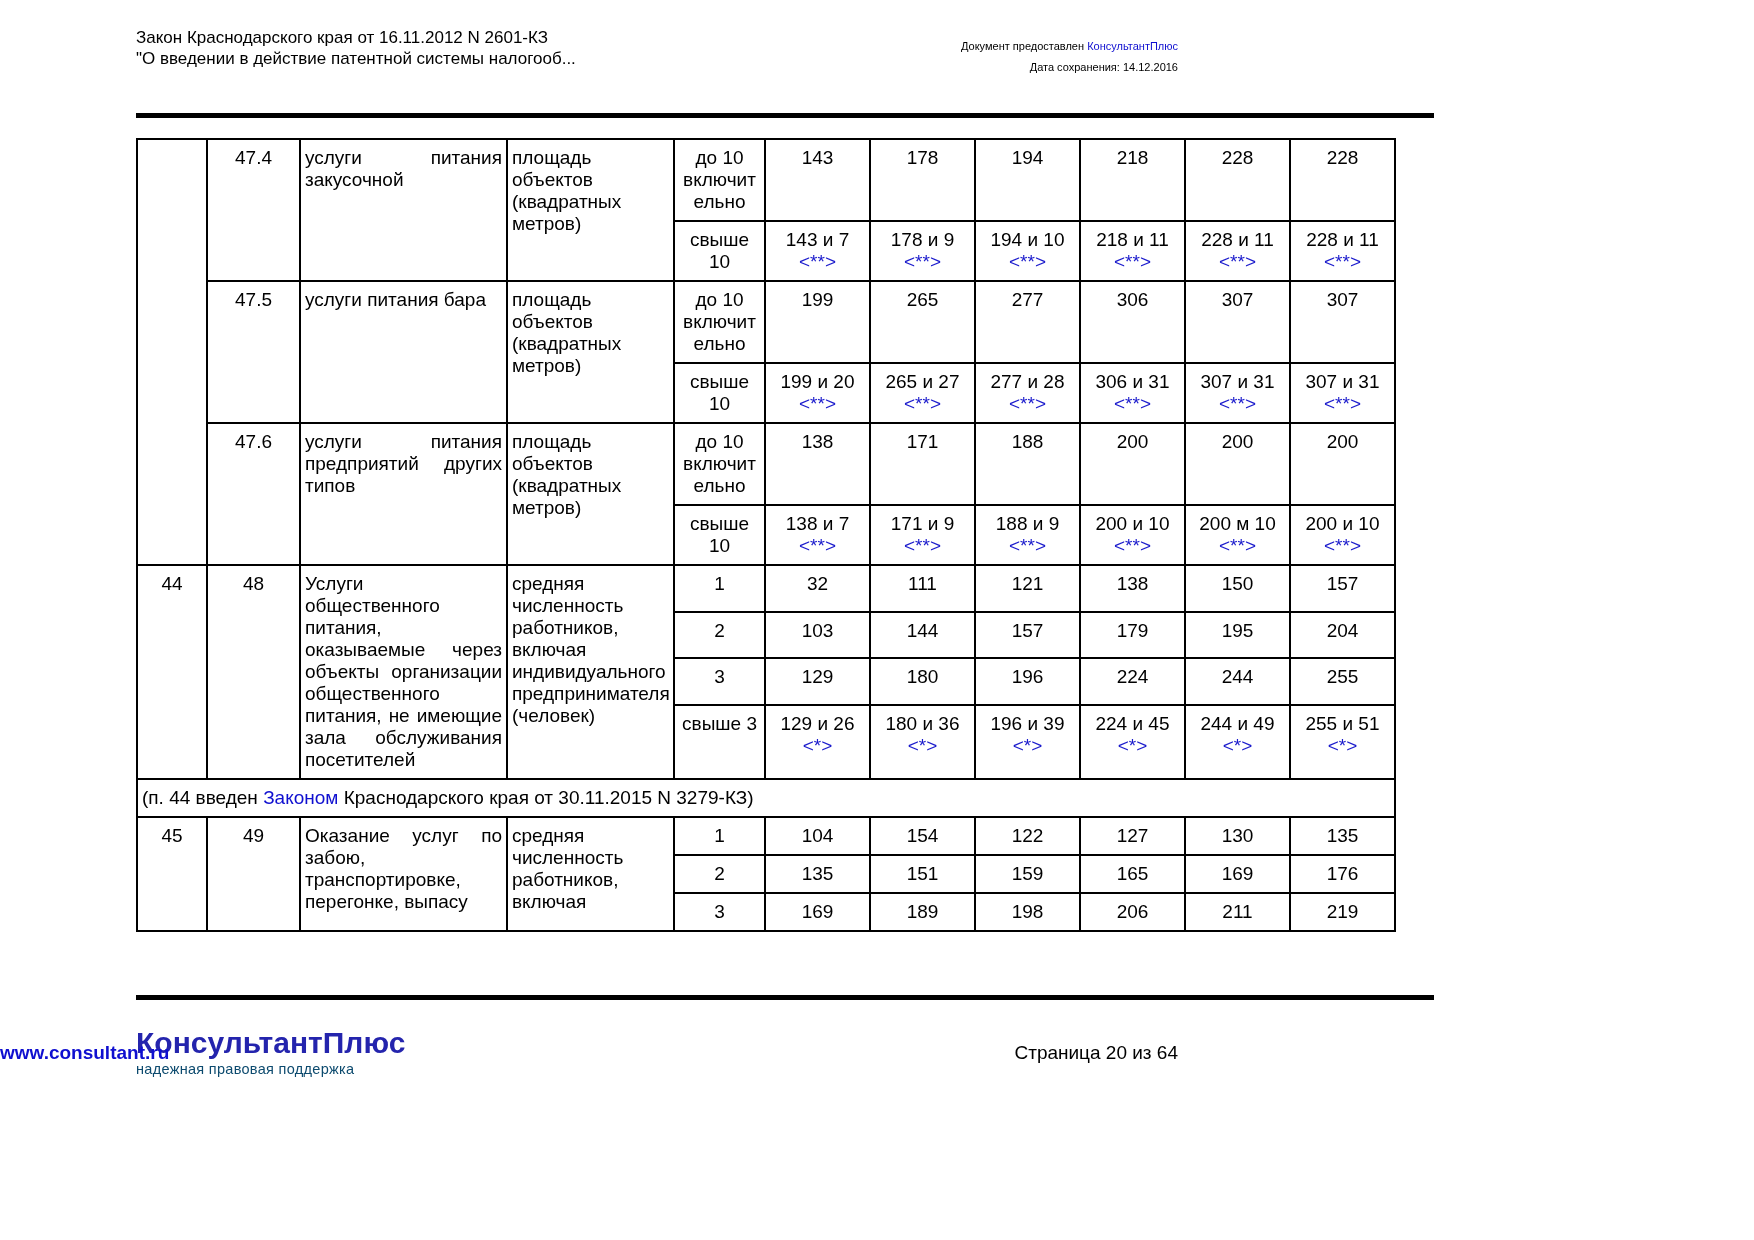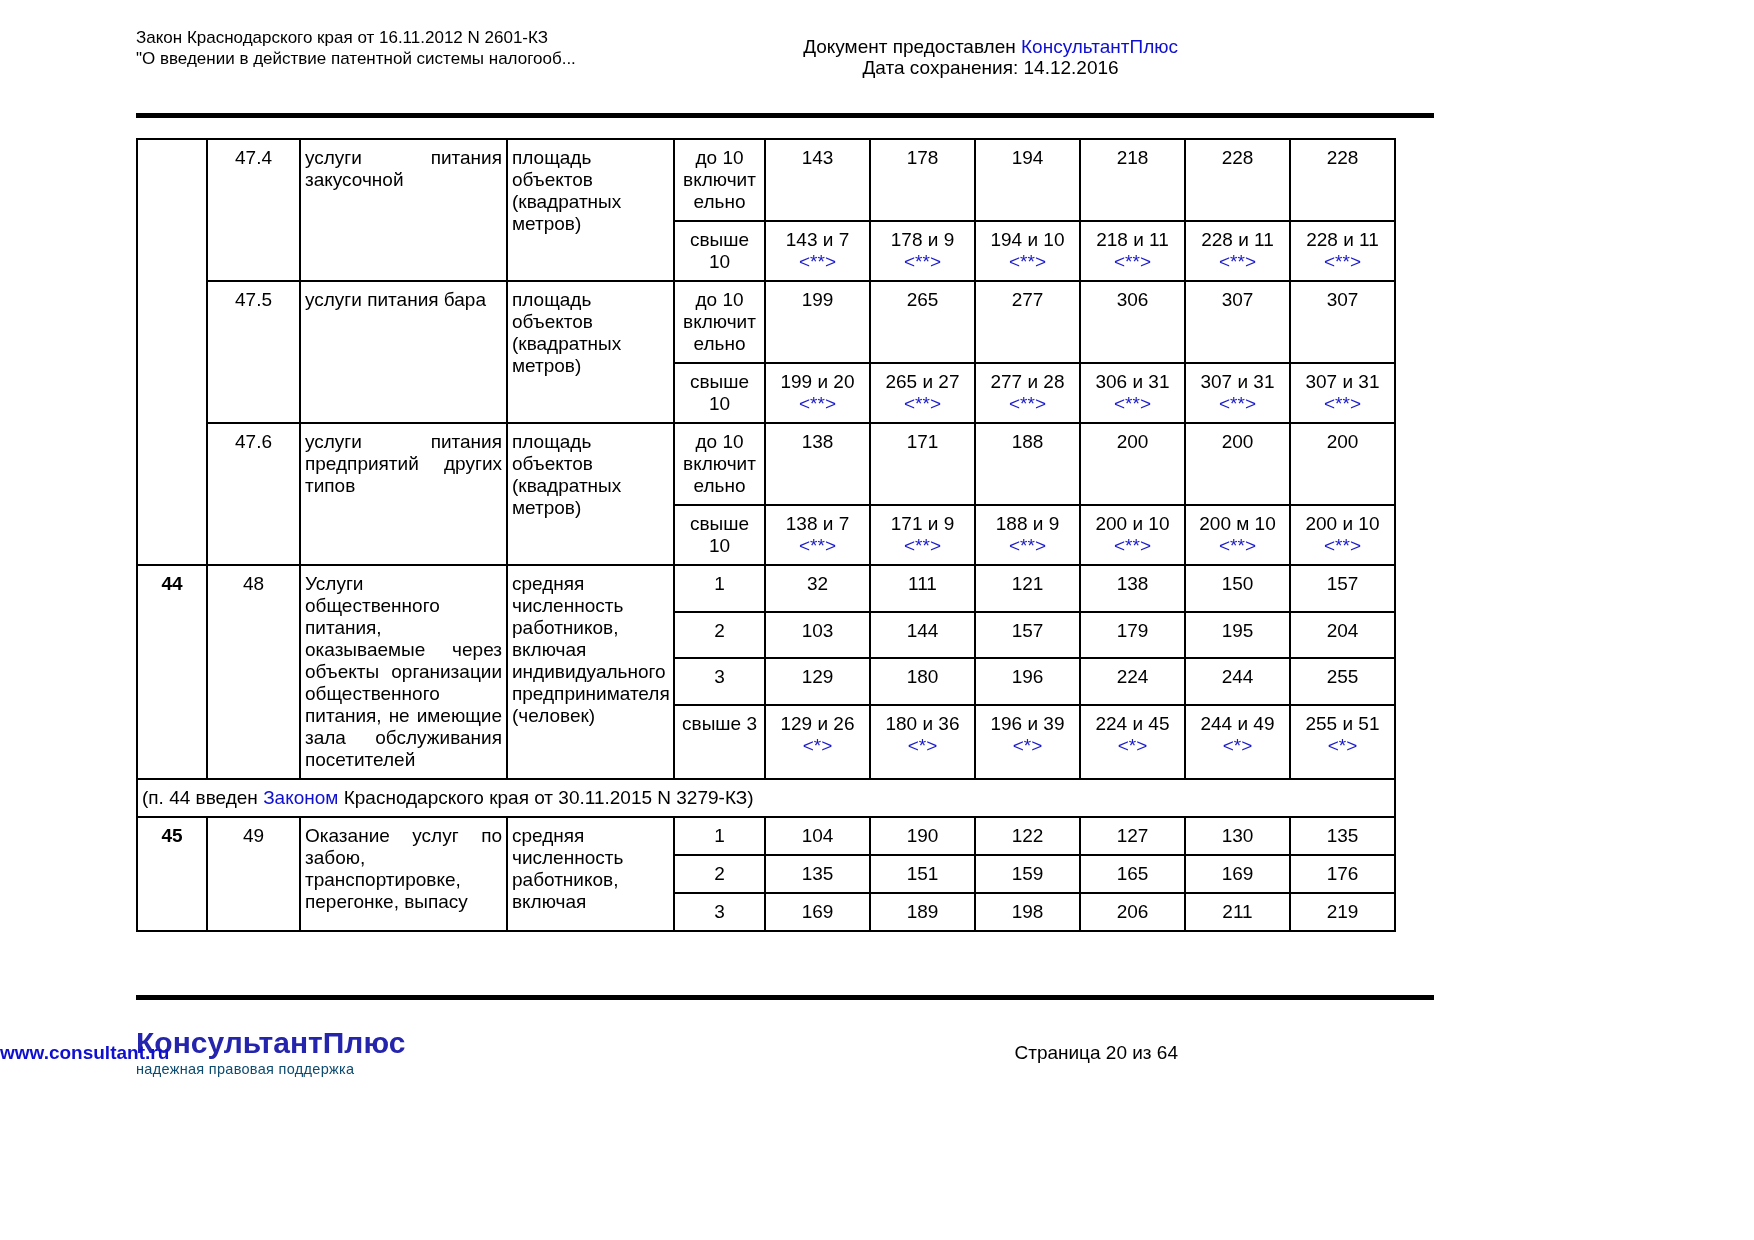--- a/index.html
+++ b/index.html
@@ -2,35 +2,35 @@
 <html><head>
 <meta charset="utf-8">
 <style>
   * { margin:0; padding:0; box-sizing:border-box; }
   body { background:#ffffff; font-family:"Liberation Sans", sans-serif; color:#000; }
   .page { position:relative; width:1498px; height:1240px; background:#fff; overflow:hidden; }
 
   
   .doc-title { position:absolute; left:136px; top:27px; width:560px;
                font-size:17px; line-height:21px; }
-  .provided  { position:absolute; right:320px; top:36px; text-align:center;
-               font-size:19px; line-height:21px; }
+  .provided  { position:absolute; right:320px; top:36px; text-align:right;
+               font-size:11px; line-height:21px; }
   a.link, .link { color:#0f0fd0; text-decoration:none; cursor:pointer; }
 
   
   .rule { position:absolute; left:136px; width:1298px; height:5px; background:#000; }
   .rule-top { top:113px; }
   .rule-bottom { top:995px; }
 
   
   table.rates { position:absolute; left:136px; top:138px; width:1260px;
                 border-collapse:collapse; table-layout:fixed;
                 font-size:19px; line-height:22px; }
   table.rates td { border:2px solid #000; vertical-align:top; padding:7px 4px; }
-  td.c-rowno { text-align:center;font-weight:bold; }
+  td.c-rowno { text-align:center; }
   td.c-item  { text-align:center; }
   td.c-desc  { text-align:justify; padding-left:6px; padding-right:6px; }
   td.c-meas  { text-align:left; padding-left:6px; }
   td.c-range { text-align:center; overflow-wrap:break-word; word-break:break-word; }
   td.c-val   { text-align:center; }
   td.c-note  { text-align:left; padding-left:6px; }
   .marker { color:#1a1acc; display:block; }
 
   
   .brand   { position:absolute; left:136px; top:1026px; }
@@ -326,21 +326,21 @@
         <tr>
           <td class="c-rowno" rowspan="3">45</td>
           <td class="c-item" rowspan="3">49</td>
           <td class="c-desc" rowspan="3">Оказание услуг по забою, транспортировке, перегонке, выпасу</td>
           <td class="c-meas" rowspan="3">средняя численность работников, включая</td>
           <td class="c-range">1</td>
           <td class="c-val">
             <div>104</div>
           </td>
           <td class="c-val">
-            <div>190</div>
+            <div>154</div>
           </td>
           <td class="c-val">
             <div>122</div>
           </td>
           <td class="c-val">
             <div>127</div>
           </td>
           <td class="c-val">
             <div>130</div>
           </td>

